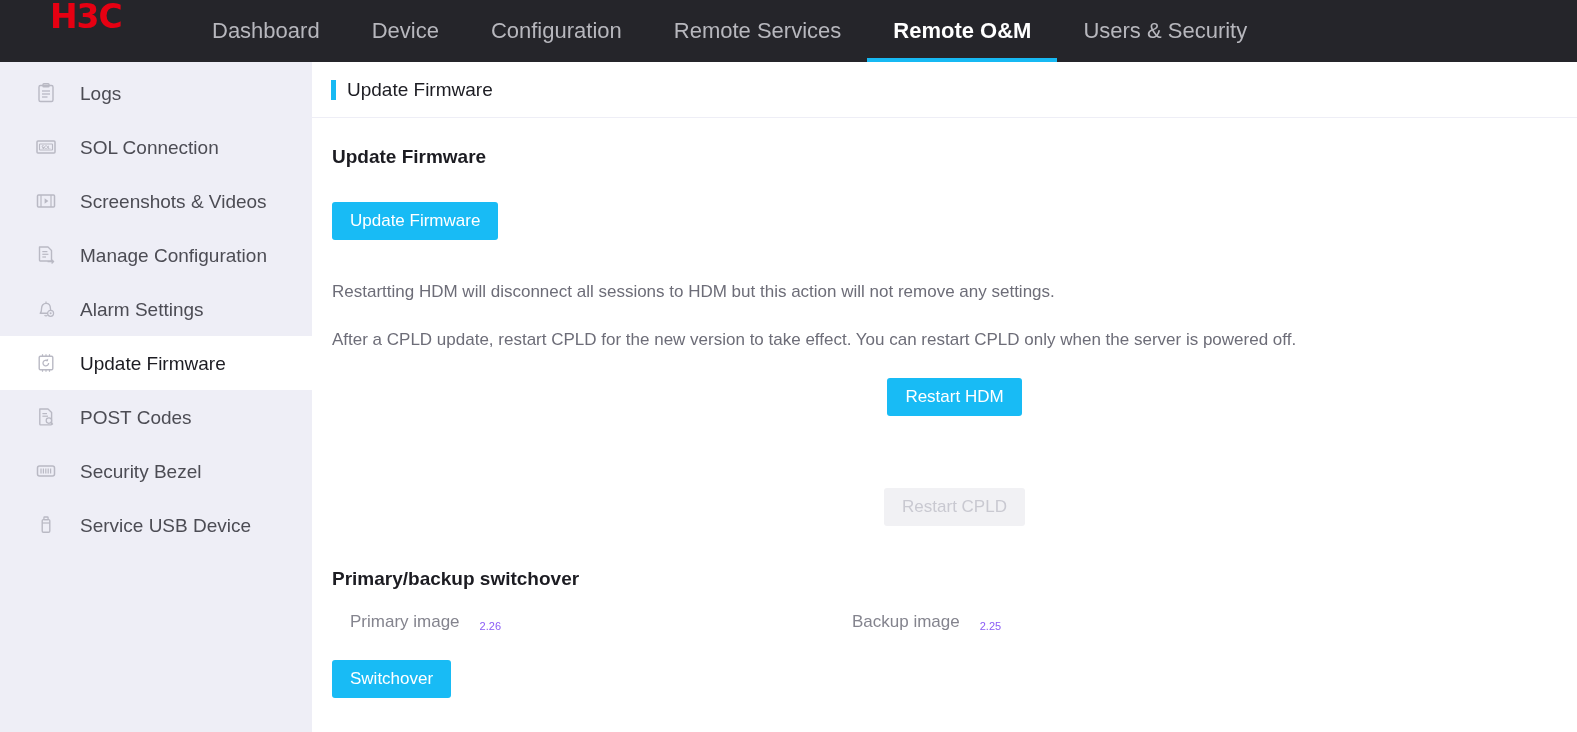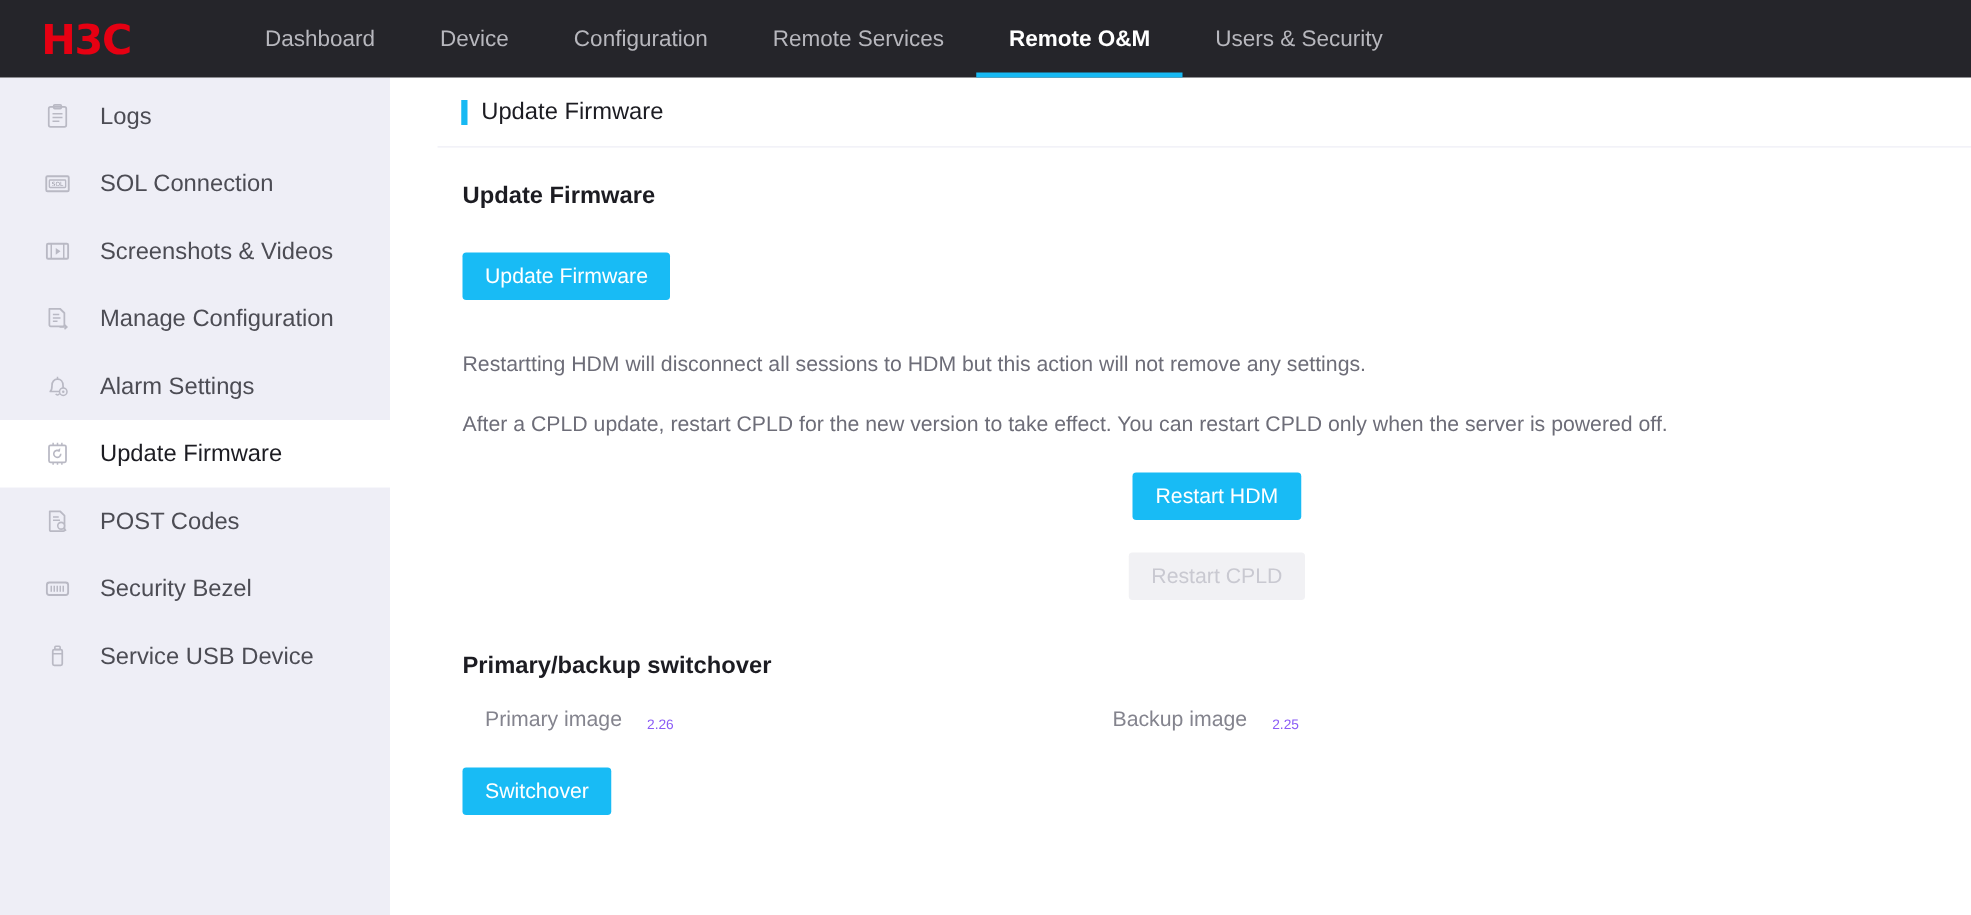--- a/index.html
+++ b/index.html
@@ -18,43 +18,43 @@
   #topbar {
     height: 62px;
     background: #25252a;
     display: flex;
     align-items: stretch;
     position: relative;
   }
   #logo {
     width: 186px;
     display: flex;
-    align-items: center;
-    padding-left: 33px;
+    align-items: flex-start;
+    padding-left: 50px;
     box-sizing: border-box;
   }
   .logo-text {
     color: #e60012;
     font-size: 33px;
     font-weight: bold;
     letter-spacing: -1px;
     font-family: "DejaVu Sans", sans-serif;
     line-height: 1;
   }
   #nav {
     display: flex;
     align-items: stretch;
   }
   .nav-item {
     display: flex;
     align-items: center;
     justify-content: center;
     padding: 0 26px;
     color: #b7b7bd;
-    font-size: 18px;
+    font-size: 22px;
     position: relative;
     cursor: pointer;
     white-space: nowrap;
   }
   .nav-item.active {
     color: #ffffff;
     font-weight: bold;
   }
   .nav-item.active::after {
     content: "";
@@ -63,21 +63,20 @@
     right: 0;
     bottom: 0;
     height: 4px;
     background: #17b9f3;
   }
 
   
   #layout {
     display: flex;
     height: 670px;
-    gap: 38px;
   }
 
   
   #sidebar {
     width: 312px;
     background: #eeeef6;
     flex: none;
     padding-top: 4px;
     box-sizing: border-box;
   }
@@ -159,20 +158,21 @@
     border-radius: 3px;
     height: 38px;
     padding: 0 18px;
     cursor: pointer;
     font-family: "Liberation Sans", sans-serif;
   }
   .btn.disabled {
     background: #f1f1f4;
     color: #c9c9d1;
     cursor: default;
+    margin-top: 46px;
   }
 
   .row-fields {
     display: flex;
     align-items: center;
   }
   .field {
     display: flex;
     align-items: flex-end;
   }

